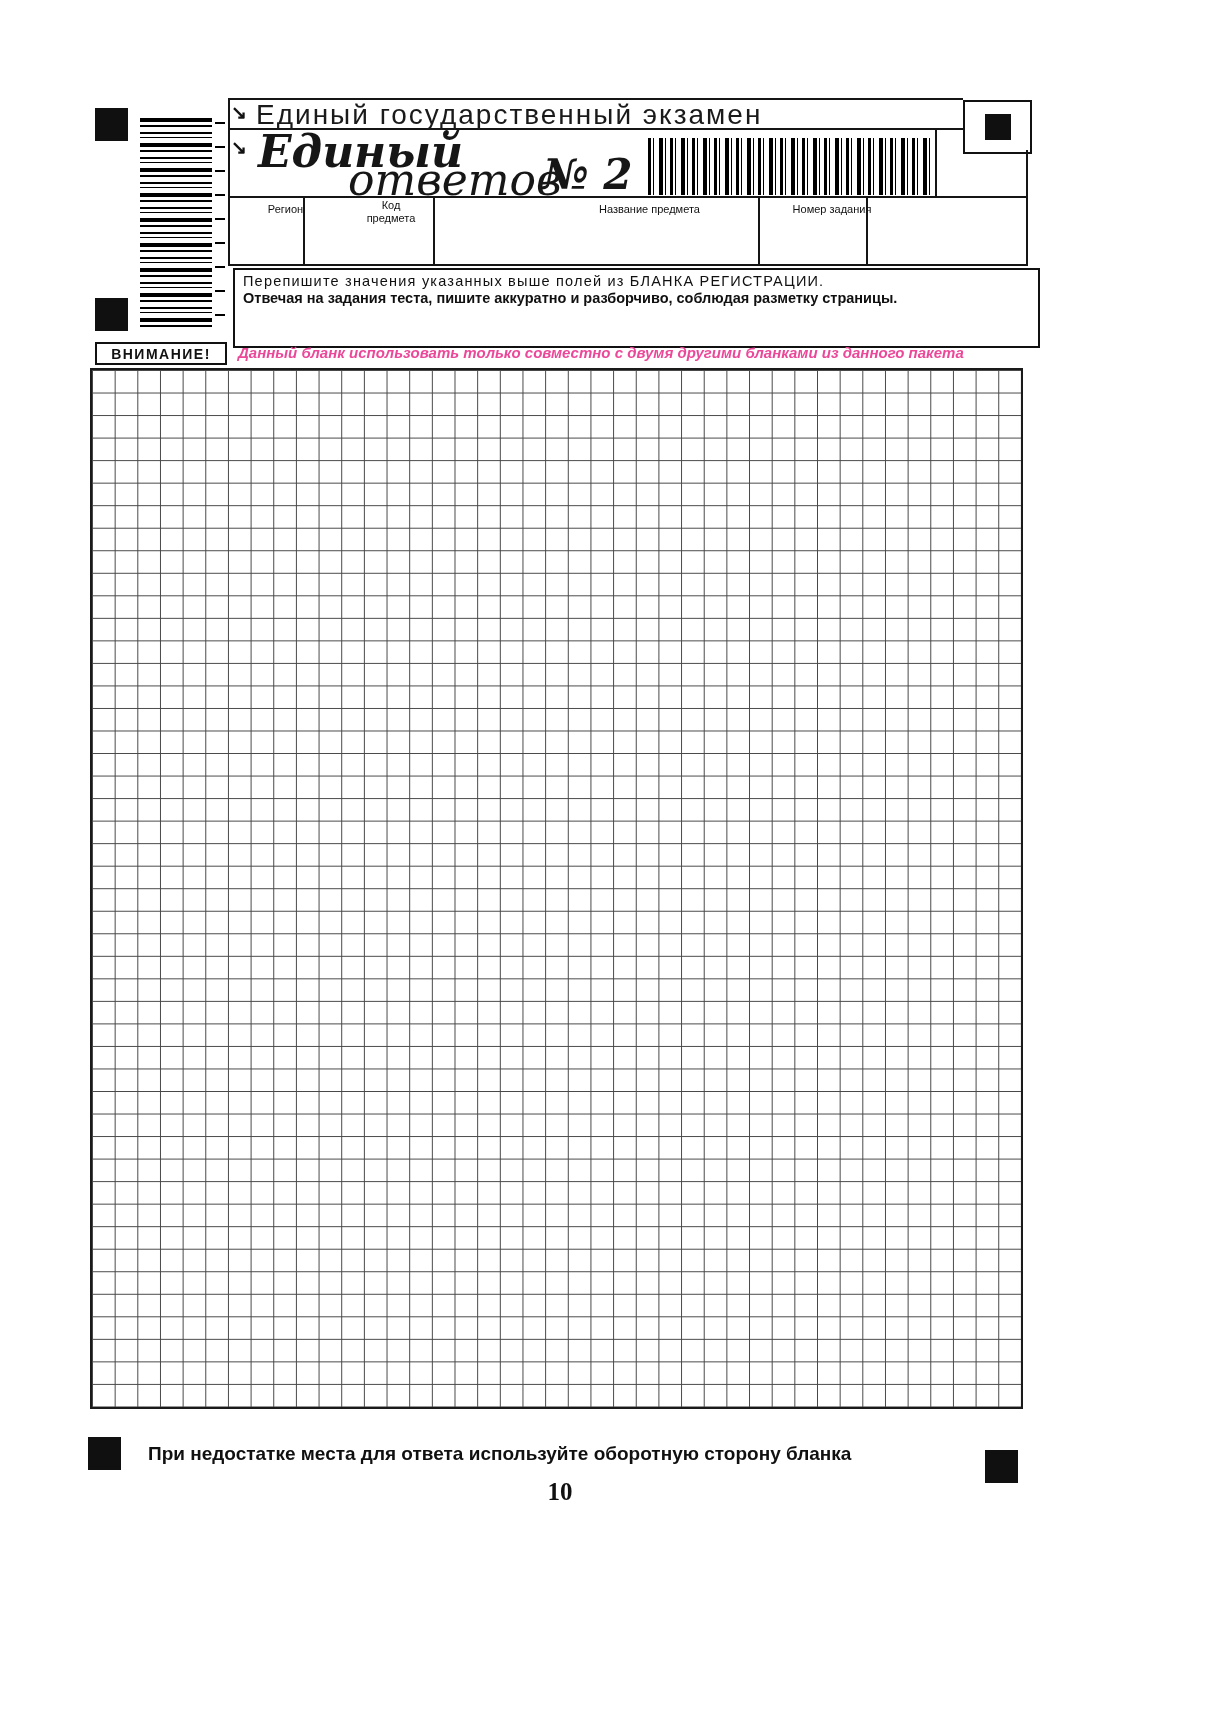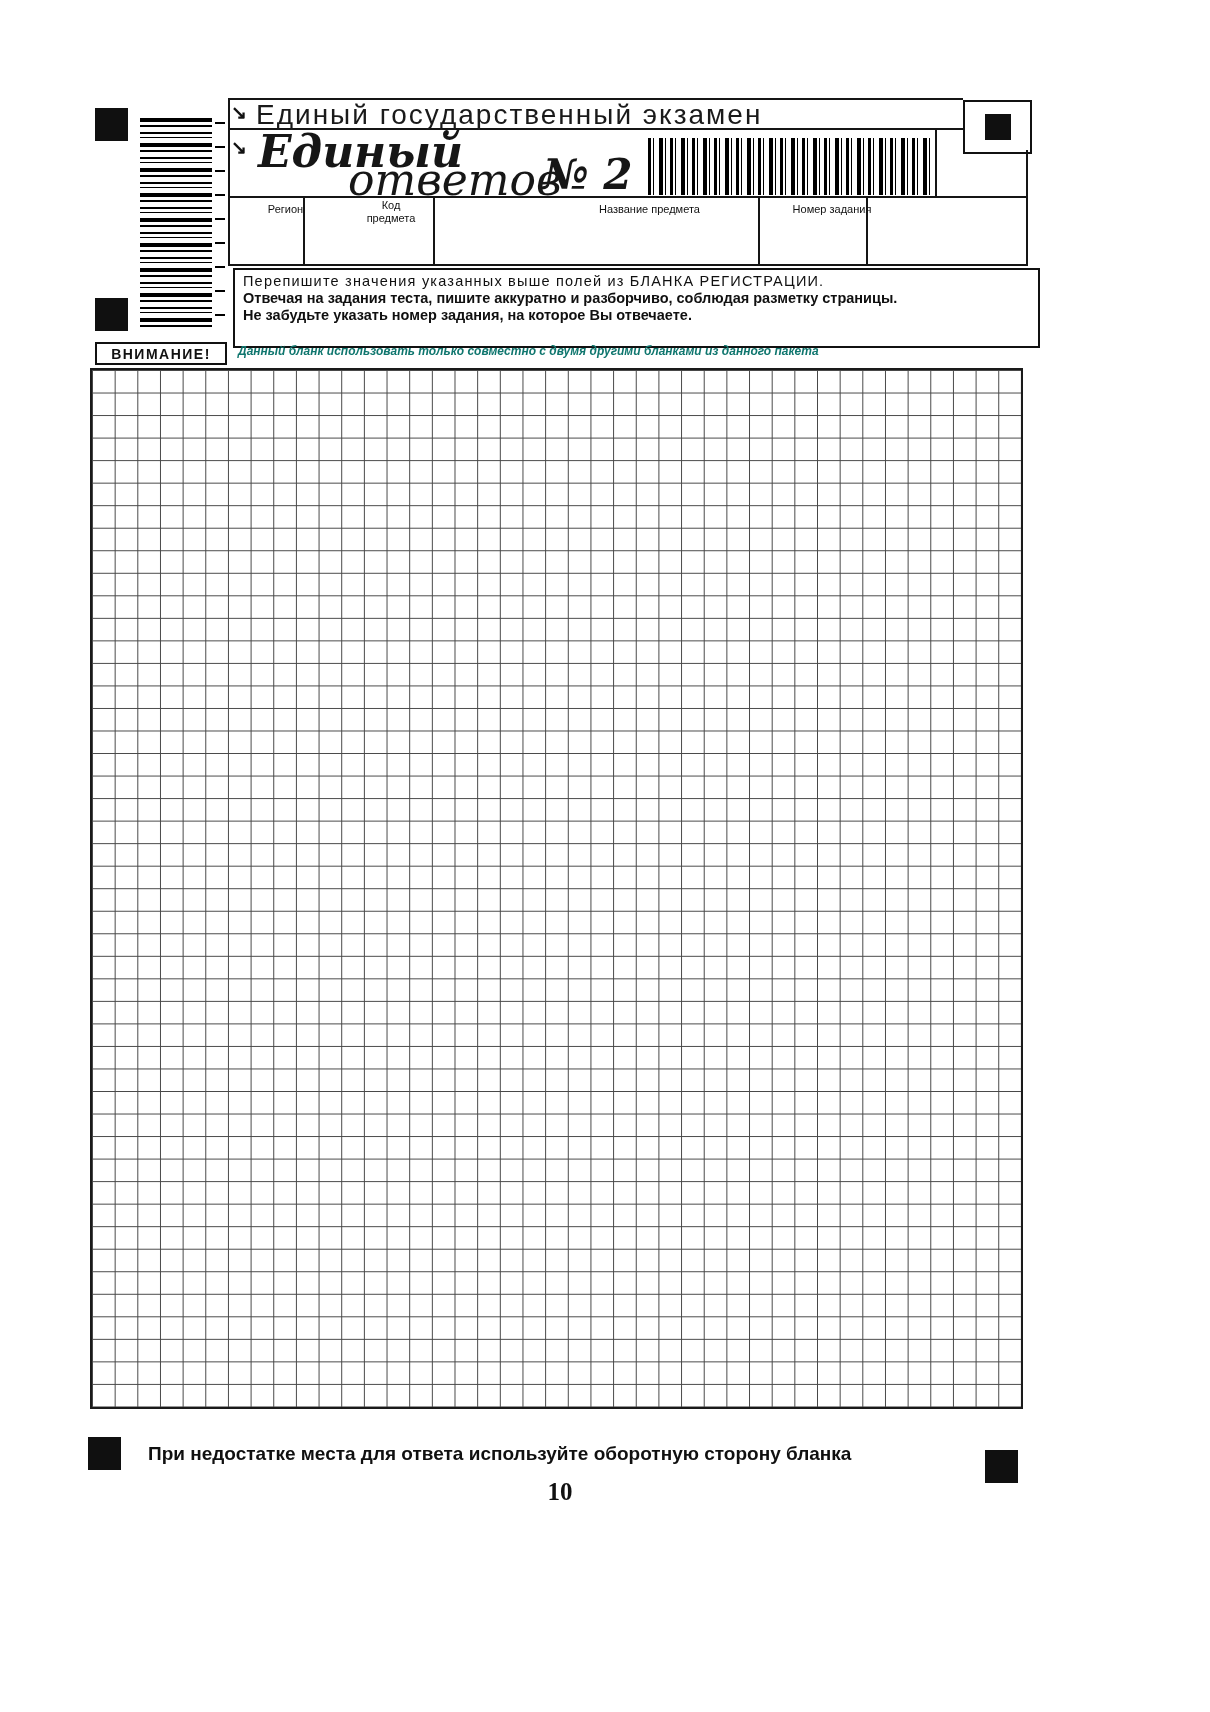--- a/index.html
+++ b/index.html
@@ -57,22 +57,22 @@
   .instr-box p{margin:0;font-size:14.5px;line-height:17px;color:#101010;}
   .instr-line1{letter-spacing:1.2px;}
   .instr-bold{font-weight:bold;}
   
   .attn-box{
     position:absolute;left:95px;top:342px;width:128px;height:19px;
     border:2px solid #111;display:flex;align-items:center;justify-content:center;
     font-size:14px;font-weight:bold;letter-spacing:1.5px;
   }
   .attn-text{
-    position:absolute;left:238px;top:344px;font-size:12px;font-weight:bold;
-    font-style:italic;white-space:nowrap;color:#0f766e;
+    position:absolute;left:238px;top:344px;font-size:15px;font-weight:bold;
+    font-style:italic;white-space:nowrap;color:#ec4899;
   }
   
   .grid{
     position:absolute;left:90px;top:368px;width:933px;height:1041px;
     border:2px solid #1a1a1a;box-sizing:border-box;
     background-image:
       linear-gradient(to right,#474747 1px,transparent 1px),
       linear-gradient(to bottom,#474747 1px,transparent 1px);
     background-size:calc(100%/41) calc(100%/46);
   }
@@ -122,21 +122,20 @@
 
   <div class="field-label" style="left:228px;top:203px;width:75px;">Регион</div>
   <div class="field-label pre" style="left:303px;top:199px;width:136px;">Код
 предмета</div>
   <div class="field-label" style="left:433px;top:203px;width:393px;">Название предмета</div>
   <div class="field-label" style="left:758px;top:203px;width:108px;">Номер задания</div>
 
   <div class="instr-box">
     <p class="instr-line1">Перепишите значения указанных выше полей из БЛАНКА РЕГИСТРАЦИИ.</p>
     <p class="instr-bold">Отвечая на задания теста, пишите аккуратно и разборчиво, соблюдая разметку страницы.</p>
-    <p class="instr-bold">Не забудьте указать номер задания, на которое Вы отвечаете.</p>
   </div>
 
   <div class="attn-box">ВНИМАНИЕ!</div>
   <div class="attn-text">Данный бланк использовать только совместно с двумя другими бланками из данного пакета</div>
 
   <div class="grid" style="background-size: calc(2.43902%) calc(2.17391%);"></div>
 
   <div class="sq" style="left:88px;top:1437px;"></div>
   <div class="sq" style="left:985px;top:1450px;"></div>
   <div class="footer-note">При недостатке места для ответа используйте оборотную сторону бланка</div>

